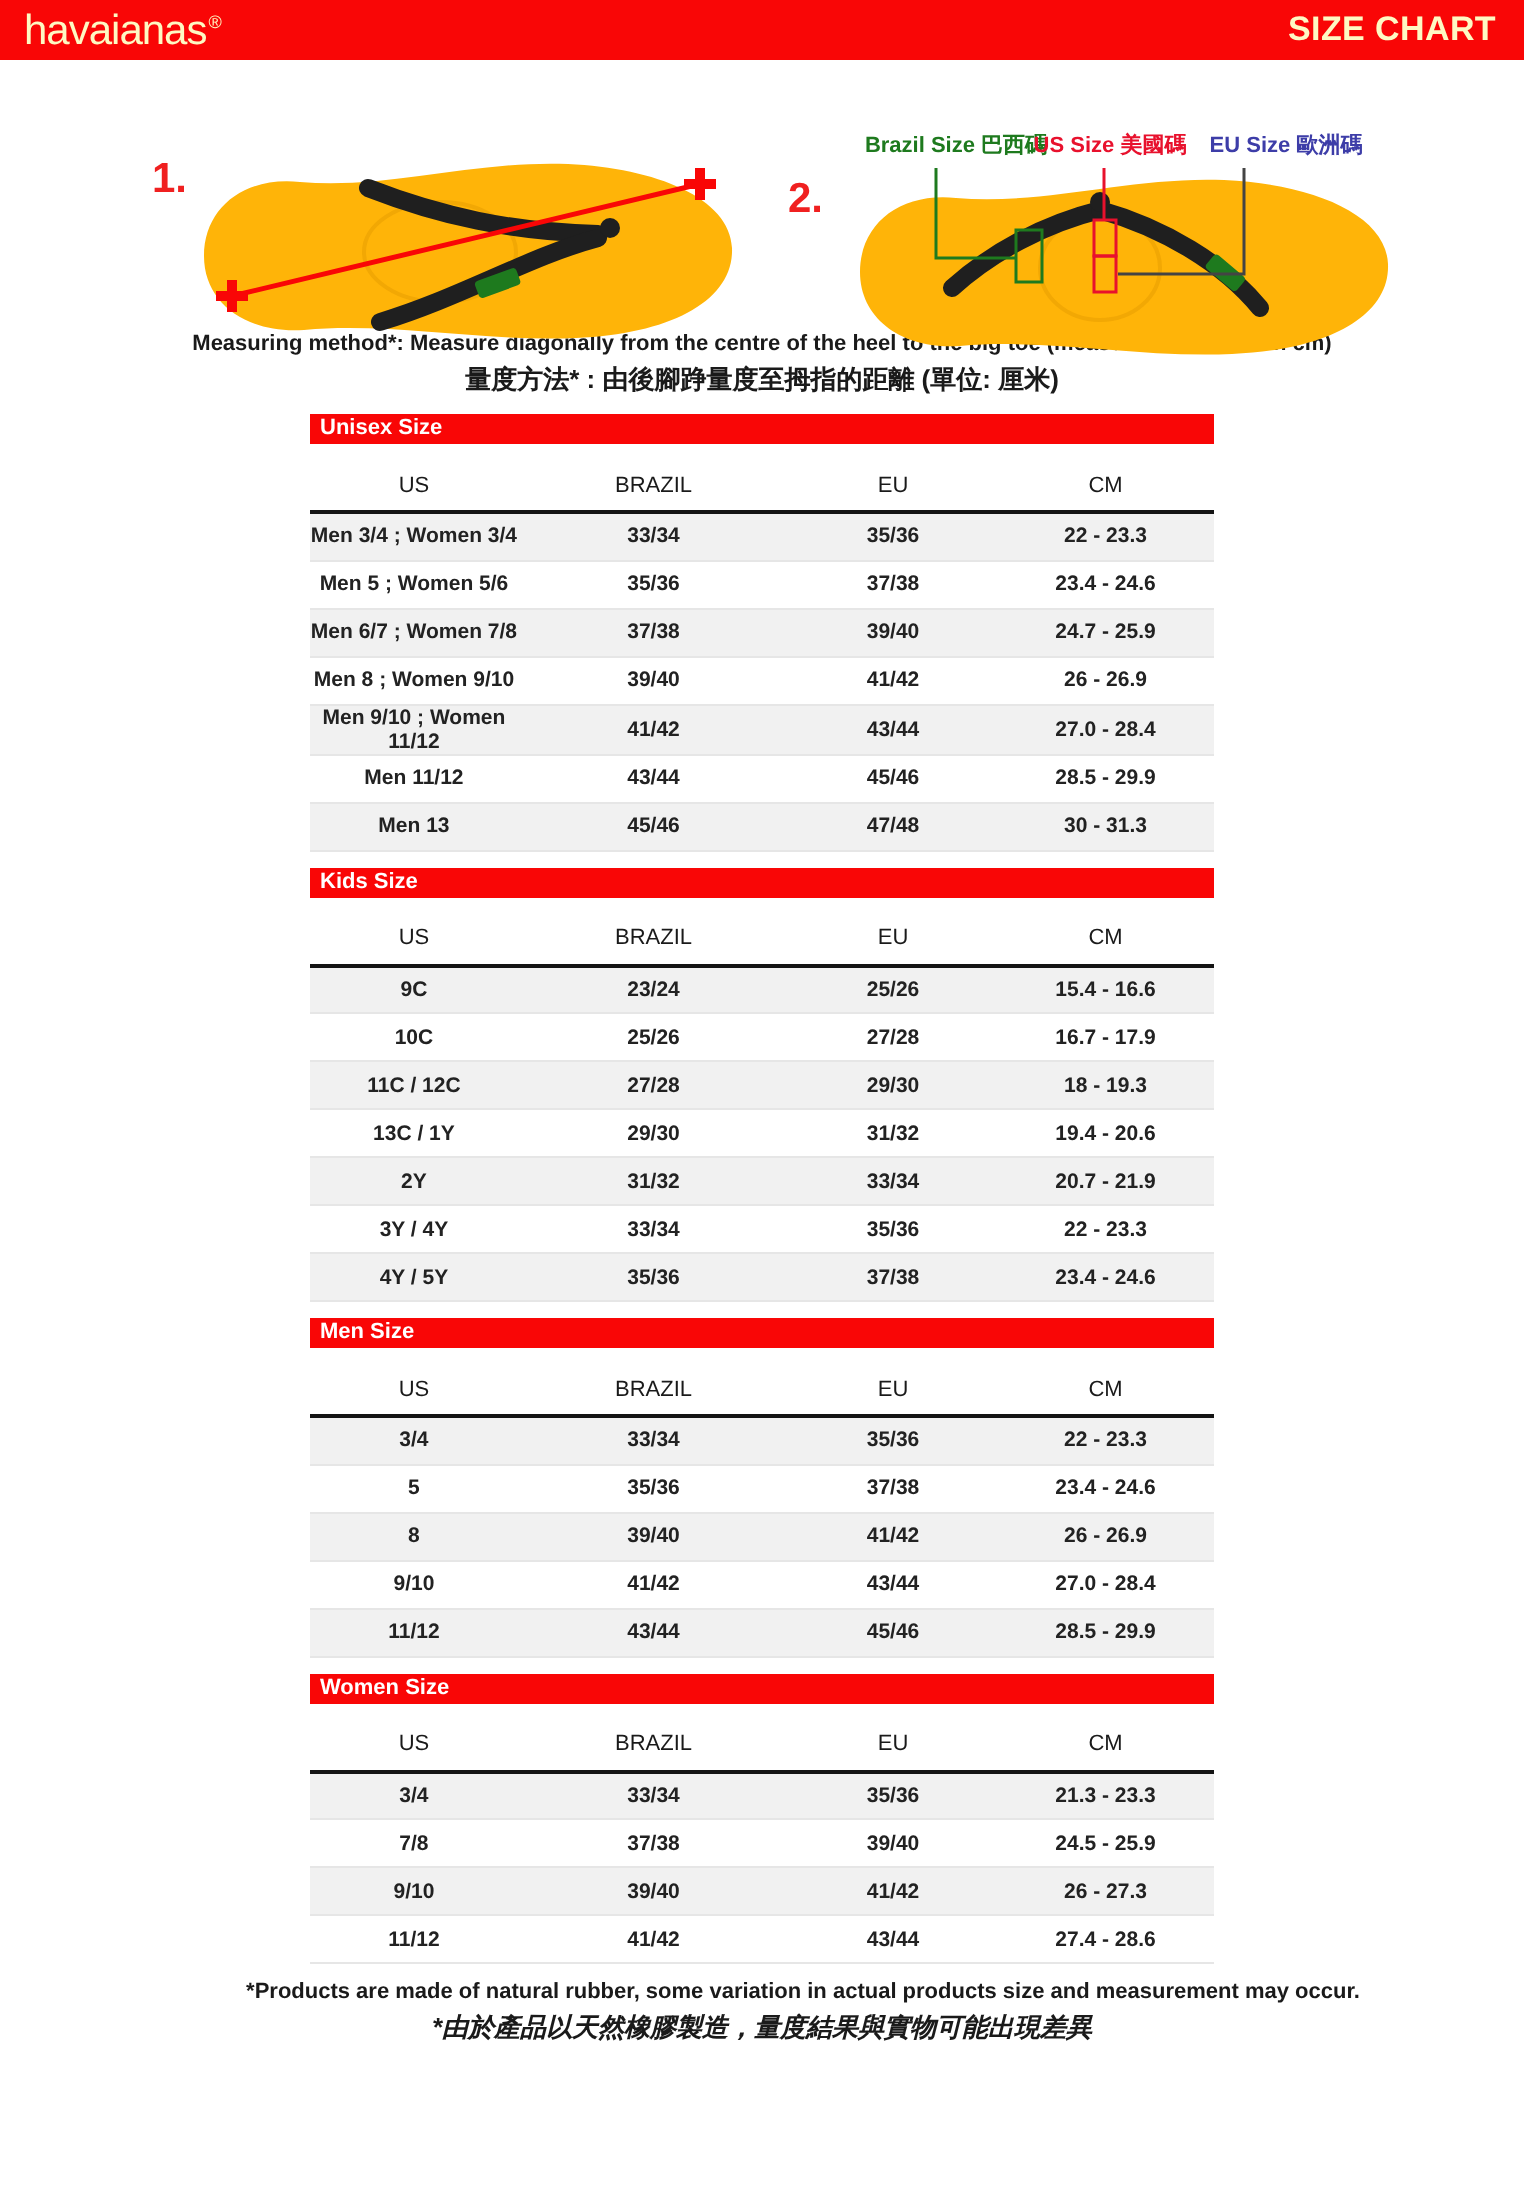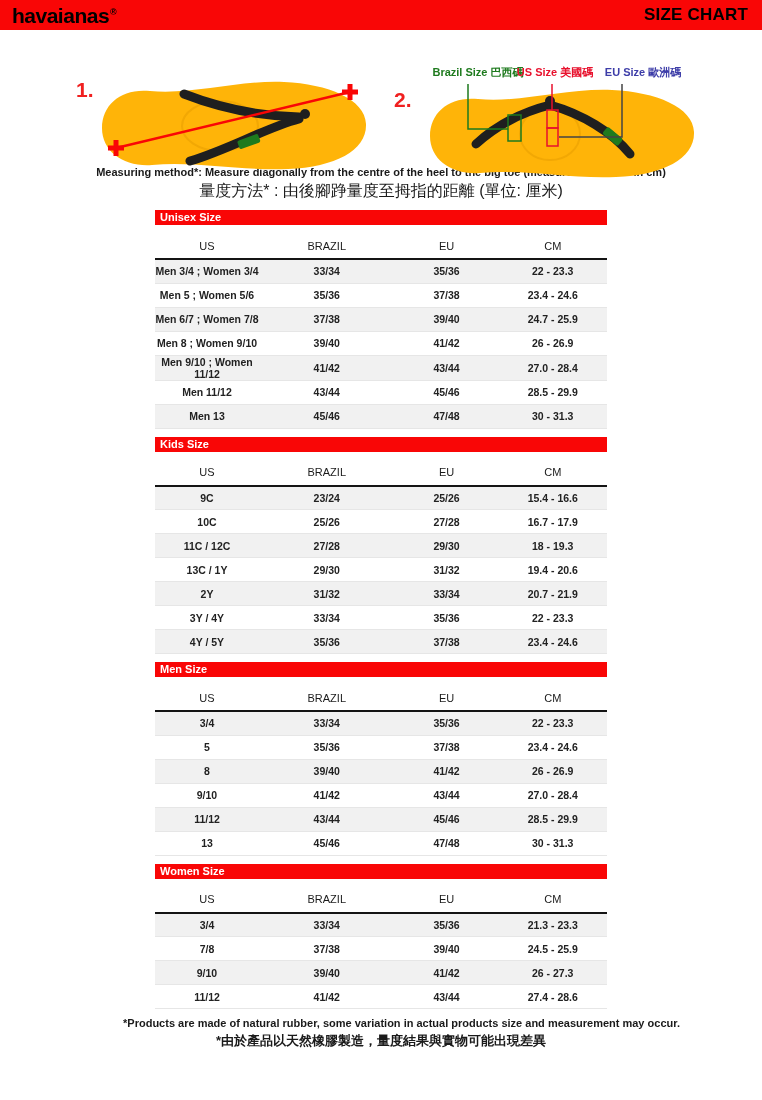--- a/index.html
+++ b/index.html
@@ -2,57 +2,57 @@
 <html style="--brand-red: #f90606; --row-alt: #f1f1f1;"><head>
 <meta charset="utf-8">
 <style>
   * { margin:0; padding:0; box-sizing:border-box; }
   html,body { background:#fff; }
   body { width:762px; font-family:"Liberation Sans","DejaVu Sans",sans-serif; color:#1a1a1a; }
   .page { width:762px; min-height:1100px; position:relative; background:#fff; }
 
   
   header { height:30px; background:var(--brand-red,#f90606); display:flex; align-items:center; justify-content:space-between; padding:0 14px 0 12px; }
-  .logo { color:#000000; font-weight:bold; font-size:21px; letter-spacing:-0.5px; line-height:1; }
+  .logo { color:#fef9c3; font-weight:normal; font-size:21px; letter-spacing:-0.5px; line-height:1; }
   .logo .reg { font-size:9px; vertical-align:super; margin-left:1px; }
-  .hdr-title { color:#000000; font-weight:bold; font-size:17px; letter-spacing:0.2px;margin-left:32px; }
+  .hdr-title { color:#fef9c3; font-weight:bold; font-size:17px; letter-spacing:0.2px;margin-left:32px; }
 
   
   .diagram { position:relative; height:132px; }
   .step { position:absolute; color:#f02020; font-weight:bold; font-size:21px; }
   .step1 { left:76px; top:48px; }
   .step2 { left:394px; top:58px; }
   .ff-svg { position:absolute; }
   #ff1 { left:88px; top:36px; }
   #ff2 { left:400px; top:30px; }
   .callout-text { font-size:11px; font-weight:bold; font-family:"Liberation Sans","DejaVu Sans",sans-serif; }
 
   
   .measuring { text-align:center; padding-top:4px; }
   .m-en { font-size:11px; font-weight:bold; }
-  .m-zh { font-size:16px; font-weight:normal; margin-top:3px; }
+  .m-zh { font-size:13px; font-weight:bold; margin-top:3px; }
 
   
   .tables { width:452px; margin:8px auto 0 auto; }
   .size-section { margin-bottom:8px; }
   .sec-bar { height:15px; background:var(--brand-red,#f90606); display:flex; align-items:center; padding-left:5px; }
   .sec-title { color:#fff; font-size:11px; font-weight:bold; line-height:1; }
   table { width:100%; border-collapse:collapse; table-layout:fixed; margin-top:8px; }
   thead th { height:26px; font-size:11px; font-weight:normal; text-align:center; border-bottom:2.5px solid #141414; }
   th:nth-child(1), td:nth-child(1){ width:23%; }
   th:nth-child(2), td:nth-child(2){ width:30%; }
   th:nth-child(3), td:nth-child(3){ width:23%; }
   th:nth-child(4), td:nth-child(4){ width:24%; }
   tbody td { height:24px; font-size:10.5px; font-weight:600; color:#222; text-align:center; border-bottom:1px solid #e6e6e6; }
   tbody tr:nth-child(odd){ background:var(--row-alt,#f1f1f1); }
 
   
   footer { text-align:center; margin-top:7px; }
   .f-en { font-size:11px; font-weight:bold;padding-left:41px; }
-  .f-zh { font-size:13px; font-weight:bold; margin-top:3px; }
+  .f-zh { font-size:13px; font-weight:bold; margin-top:3px;font-style:italic; }
 </style>
 </head>
 <body>
 
 <div class="page">
 
   <header>
     <div class="logo"><span>havaianas</span><span class="reg">®</span></div>
     <div class="hdr-title">SIZE CHART</div>
   </header>
@@ -265,26 +265,20 @@
               <td>41/42</td>
               <td>43/44</td>
               <td>27.0 - 28.4</td>
             </tr>
             <tr>
               <td>11/12</td>
               <td>43/44</td>
               <td>45/46</td>
               <td>28.5 - 29.9</td>
             </tr>
-            <tr>
-              <td>13</td>
-              <td>45/46</td>
-              <td>47/48</td>
-              <td>30 - 31.3</td>
-            </tr>
           </tbody>
     </table>
   </section>
 
   <section class="size-section">
     <div class="sec-bar">
       <span class="sec-title">Women Size</span>
     </div>
     <table>
       <thead>

